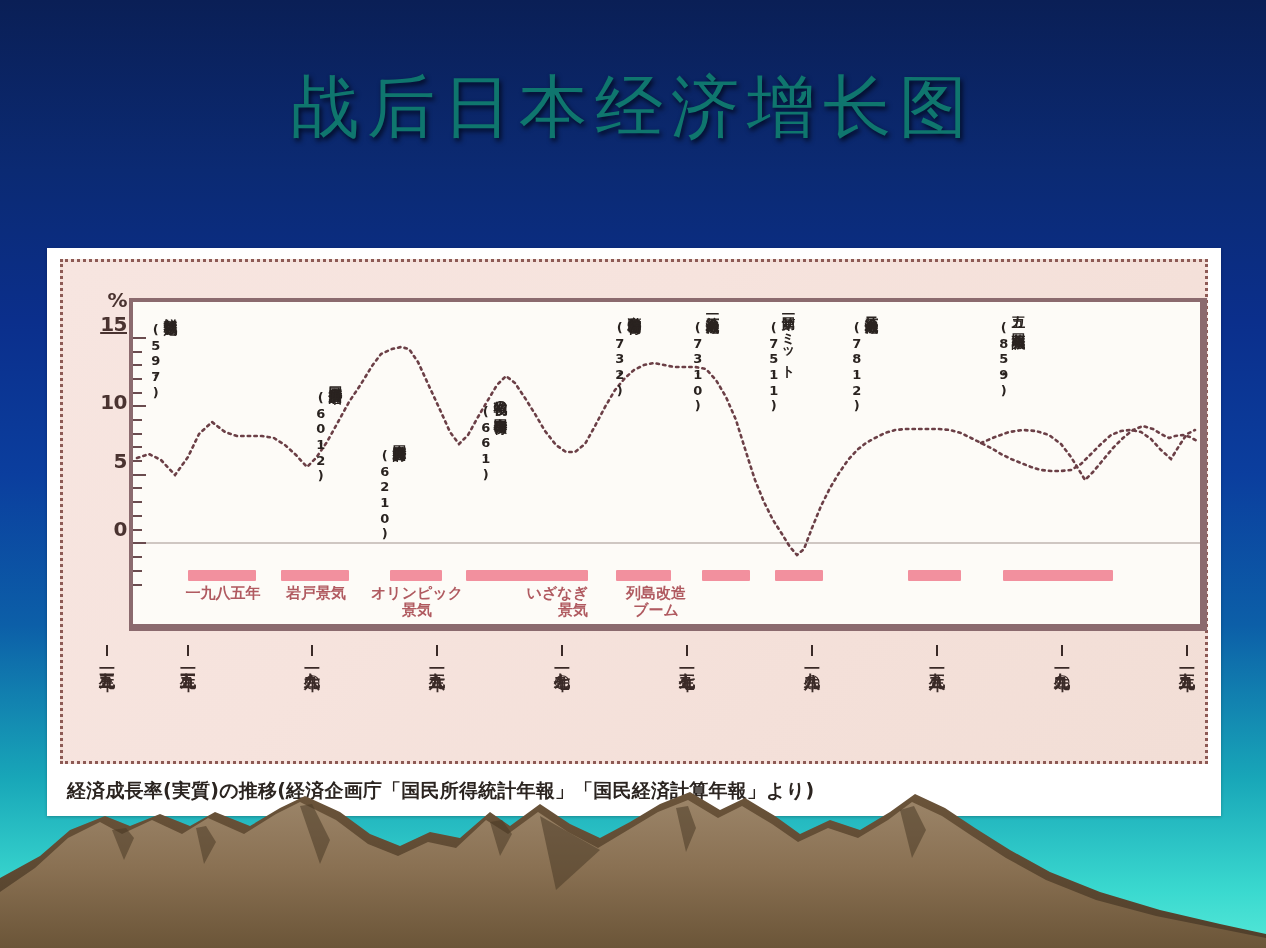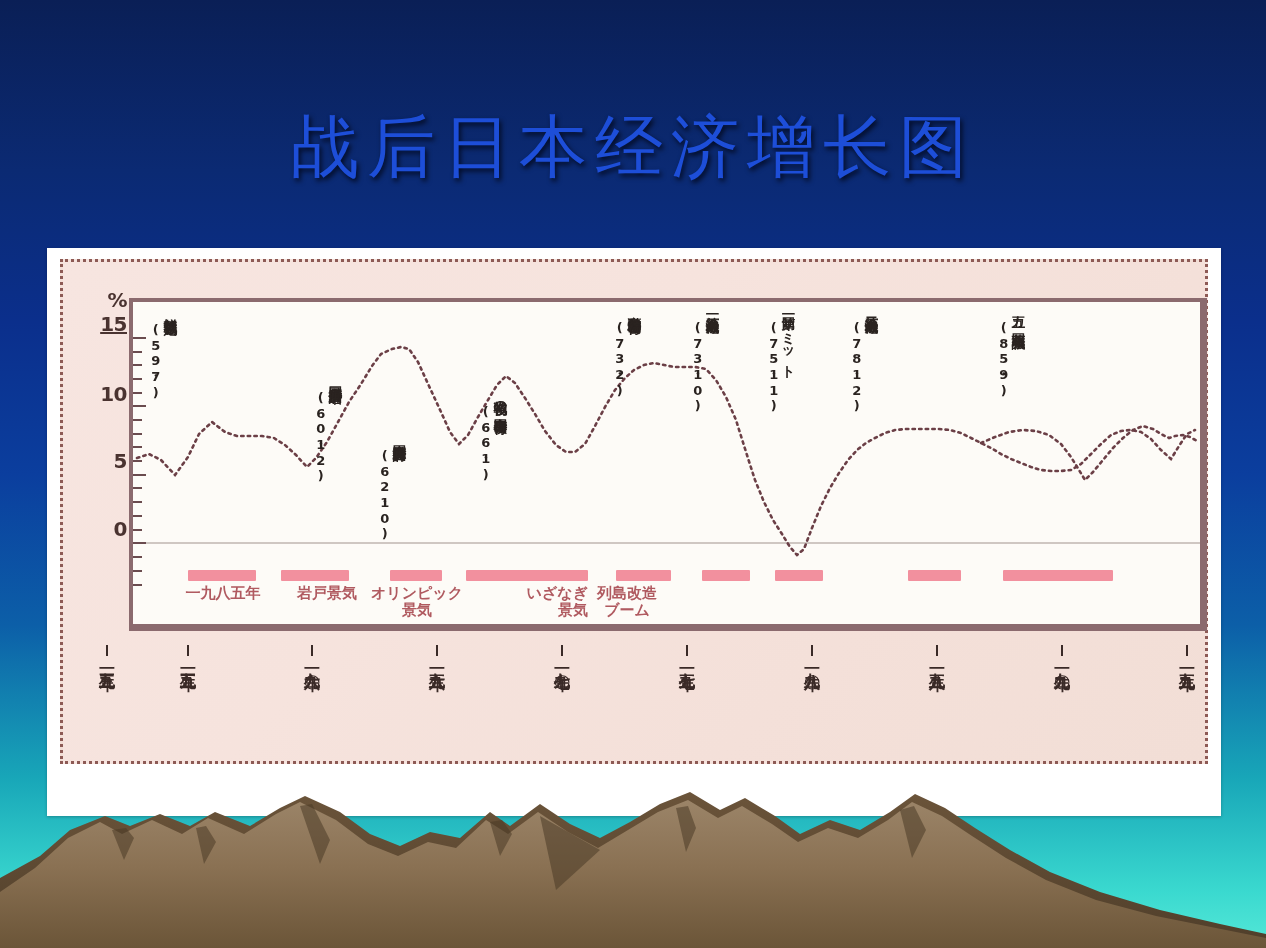--- a/index.html
+++ b/index.html
@@ -151,40 +151,39 @@
   }
 
   
   #slide-title {
     position: absolute;
     left: 0; top: 62px;
     width: 1266px;
     text-align: center;
     font-family: "DejaVu Serif", "Liberation Serif", serif;
     font-size: 68px;
-    color: #1d4ed8;
+    color: #0f766e;
     letter-spacing: 8px;
     text-shadow: 2px 3px 5px rgba(0,0,10,0.75);
     font-weight: 400;
-    margin-top: 40px;
   }
 </style>
 </head>
 <body>
 
 <div id="slide-title">战后日本经济增长图</div>
 
 <div id="slide-card">
 
   <div id="scan-region">
 
     <div id="y-axis">
       <div class="ylabel" style="top:-2px;">%</div>
       <div class="ylabel" style="top:22px;text-decoration:underline;">15</div>
-      <div class="ylabel" style="top:92px;">10</div>
+      <div class="ylabel" style="top:100px;">10</div>
       <div class="ylabel" style="top:159px;">5</div>
       <div class="ylabel" style="top:227px;">0</div>
     </div>
 
     <div id="plot-frame">
       <div id="plot-inner">
         <svg id="plot-svg" width="1067" height="322" viewBox="0 0 1067 322">
 
           <line x1="0" y1="241" x2="1067" y2="241" stroke="#cfc7c2" stroke-width="2"></line>
 
@@ -264,44 +263,45 @@
         <div class="boom-bar" style="left:148px; top:268px; width:68px;"></div>
         <div class="boom-bar" style="left:257px; top:268px; width:52px;"></div>
         <div class="boom-bar" style="left:333px; top:268px; width:122px;"></div>
         <div class="boom-bar" style="left:483px; top:268px; width:55px;"></div>
         <div class="boom-bar" style="left:569px; top:268px; width:48px;"></div>
         <div class="boom-bar" style="left:642px; top:268px; width:48px;"></div>
         <div class="boom-bar" style="left:775px; top:268px; width:53px;"></div>
         <div class="boom-bar" style="left:870px; top:268px; width:110px;"></div>
 
         <div class="boom-label" style="left:40px;  top:283px; width:100px;">一九八五年</div>
-        <div class="boom-label" style="left:144px; top:283px; width:100px;">岩戸景気</div>
+        <div class="boom-label" style="left:133px; top:283px; width:100px;">岩戸景気</div>
         <div class="boom-label" style="left:223px; top:283px; width:122px;">オリンピック
 景気</div>
         <div class="boom-label" style="left:337px; top:283px; width:118px;text-align:right;">いざなぎ
 景気</div>
-        <div class="boom-label" style="left:438px; top:283px; width:112px;">列島改造
+        <div class="boom-label" style="left:467px; top:283px; width:112px;">列島改造
 ブーム</div>
       </div>
     </div>
 
     <div id="x-axis">
       <div class="xyear" style="left:36px;  top:397px;">一九五三年</div>
       <div class="xyear" style="left:117px; top:397px;">一九五五年</div>
       <div class="xyear" style="left:241px; top:397px;">一九六〇年</div>
       <div class="xyear" style="left:366px; top:397px;">一九六五年</div>
       <div class="xyear" style="left:491px; top:397px;">一九七〇年</div>
       <div class="xyear" style="left:616px; top:397px;">一九七五年</div>
       <div class="xyear" style="left:741px; top:397px;">一九八〇年</div>
       <div class="xyear" style="left:866px; top:397px;">一九八五年</div>
       <div class="xyear" style="left:991px; top:397px;">一九九〇年</div>
       <div class="xyear" style="left:1116px;top:397px;">一九九五年</div>
     </div>
   </div>
 
+  <div id="caption">経済成長率(実質)の推移(経済企画庁「国民所得統計年報」「国民経済計算年報」より)</div>
 </div>
 
 <svg id="mountains" viewBox="0 0 1266 180" preserveAspectRatio="none">
   <defs>
     <linearGradient id="mtnGrad" x1="0" y1="0" x2="0" y2="1">
       <stop offset="0%" stop-color="#9b8468"></stop>
       <stop offset="45%" stop-color="#8a7153"></stop>
       <stop offset="100%" stop-color="#6b5538"></stop>
     </linearGradient>
     <linearGradient id="mtnDark" x1="0" y1="0" x2="0" y2="1">

